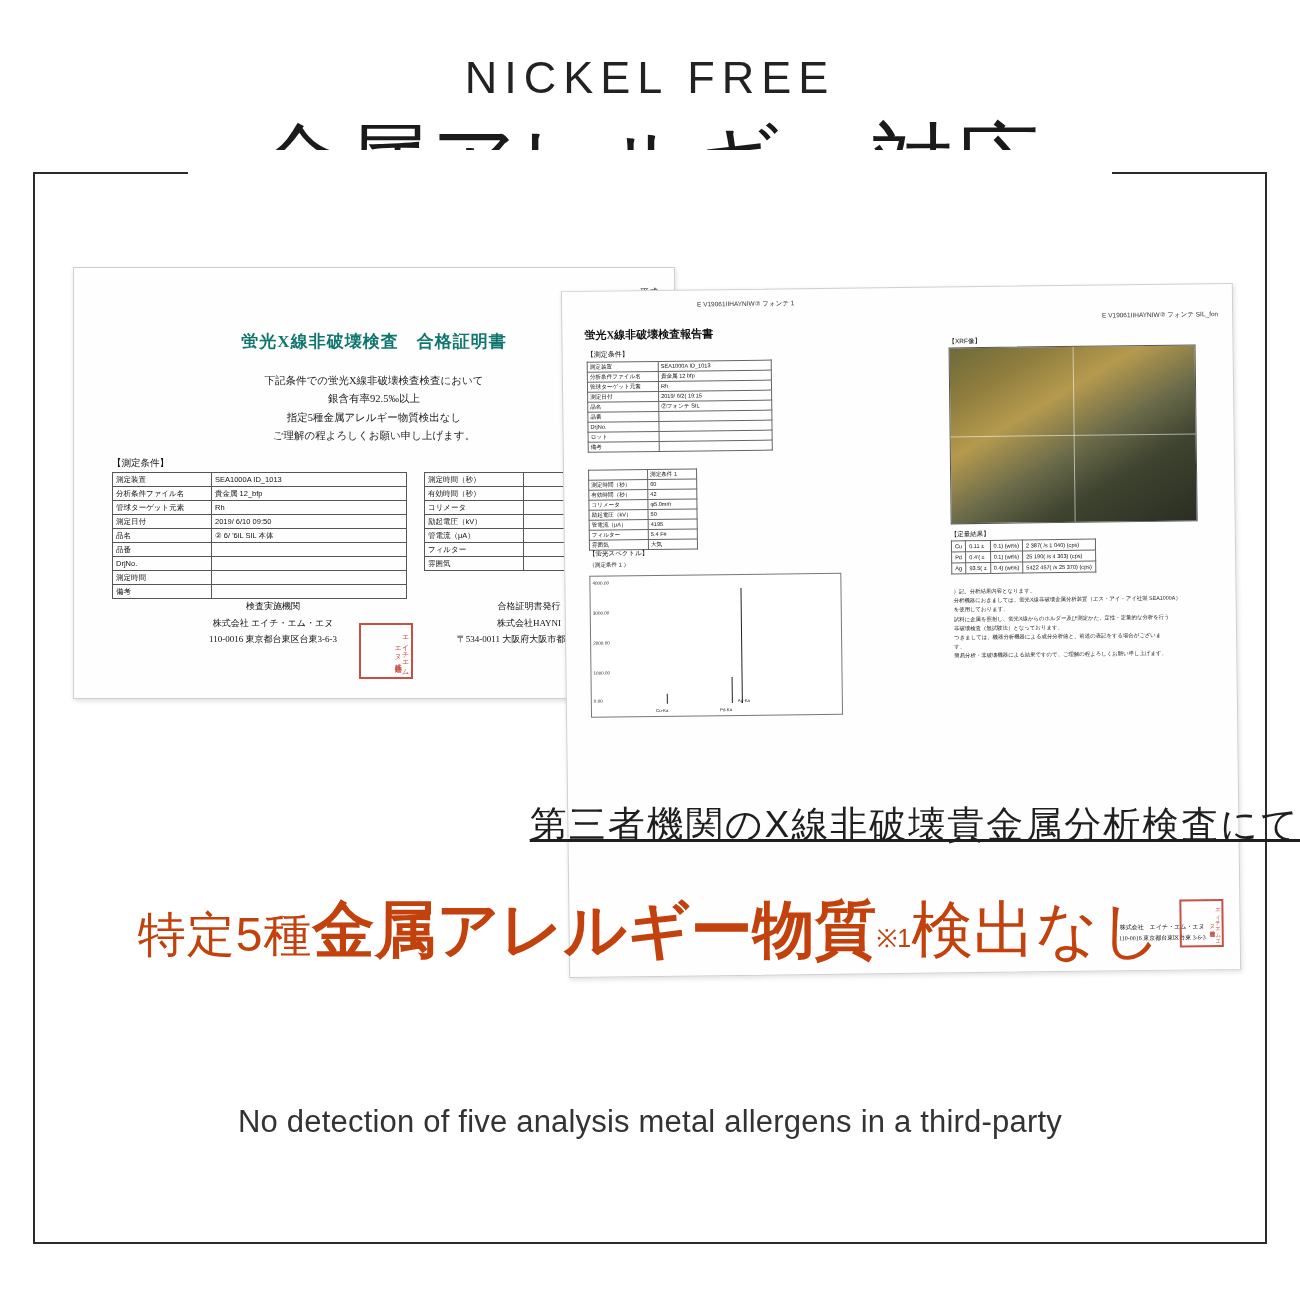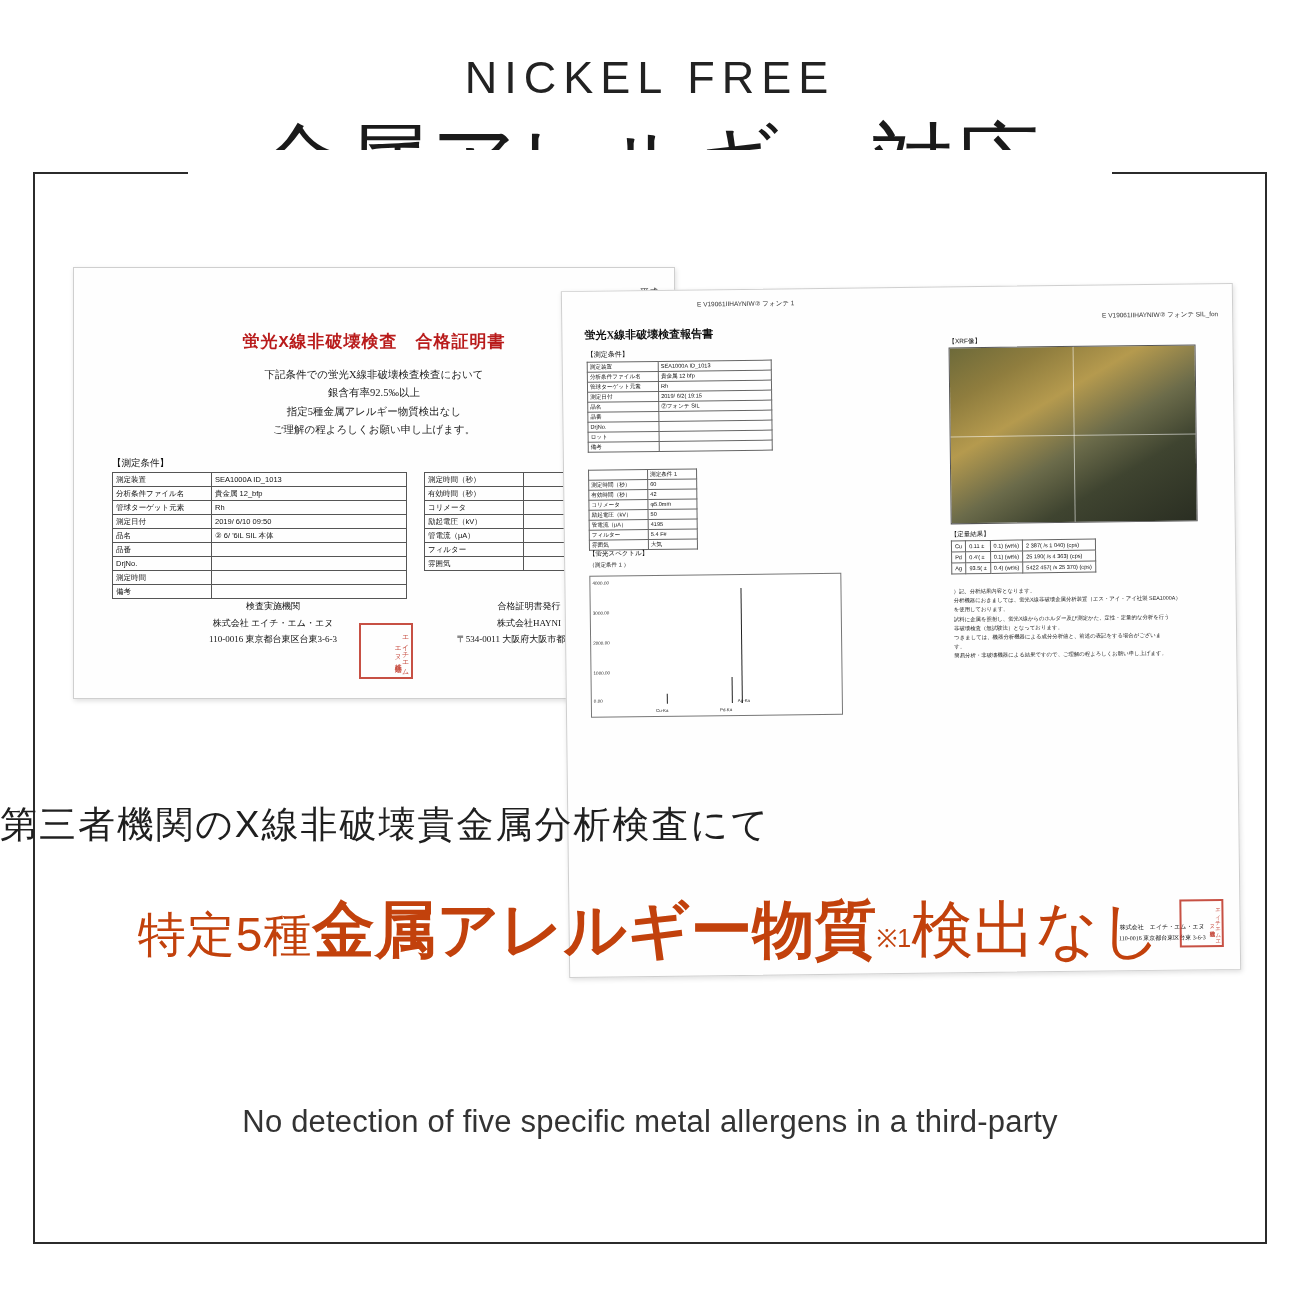--- a/index.html
+++ b/index.html
@@ -103,27 +103,27 @@
   }
   .bk-title {
     position: absolute;
     left: 0;
     top: 62px;
     width: 100%;
     text-align: center;
     font-size: 17px;
     font-weight: 700;
     letter-spacing: 1px;
-    color: #b91c1c;
-    font-family: Liberation Mono, monospace;
+    color: #0f766e;
+    font-family: Liberation Serif, serif;
   }
   .bk-lines {
     position: absolute;
     left: 0;
-    top: 98px;
+    top: 104px;
     width: 100%;
     text-align: center;
     font-size: 10.5px;
     line-height: 1.75;
     color: #222;
     font-family: "Liberation Serif", serif;
   }
   .bk-cond-label {
     position: absolute;
     left: 38px;
@@ -377,24 +377,25 @@
     padding: 2px 1px;
     opacity: .88;
   }
 
   
   .line-1 {
     position: absolute;
     top: 800px;
     left: 0;
     width: 1300px;
-    text-align: left;
+    text-align: right;
     font-size: 37px;
     letter-spacing: 2px;
     color: #1f1f1f;
+    text-decoration: underline;
   }
   .line-2 {
     position: absolute;
     top: 888px;
     left: 0;
     width: 1300px;
     text-align: center;
     color: #c2410c;
     white-space: nowrap;
   }
@@ -701,16 +702,16 @@
   </div>
 
   <div class="line-1">第三者機関のX線非破壊貴金属分析検査にて</div>
 
   <div class="line-2">
     <span class="l2-a">特定5種</span><span class="l2-b">金属アレルギー物質</span><span class="l2-c">※1</span><span class="l2-d">検出なし</span>
   </div>
 
 
   <div class="line-en">
-    <div>No detection of five specific metal allergens in a third-party</div>
+    <div>No detection of five analysis metal allergens in a third-party</div>
   </div>
 
 </div>
 
 </body></html>

